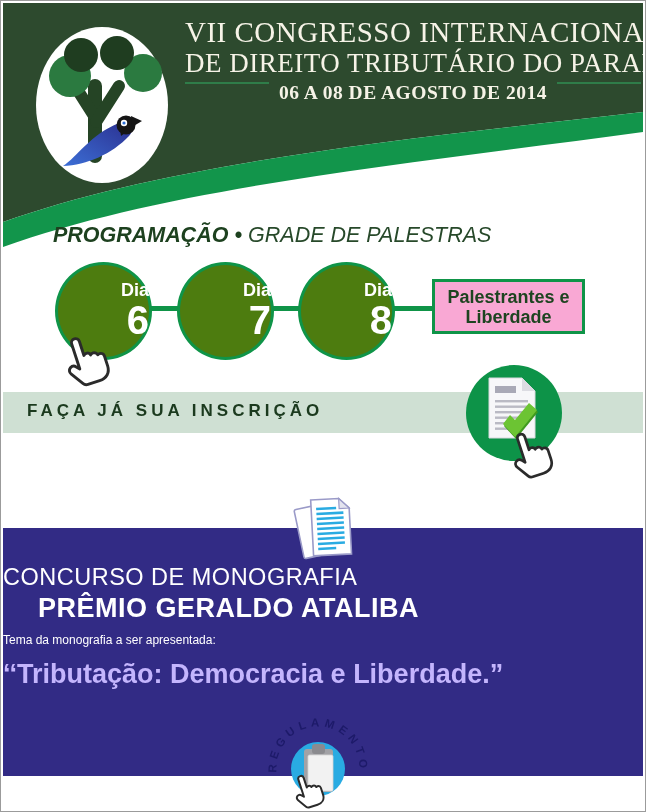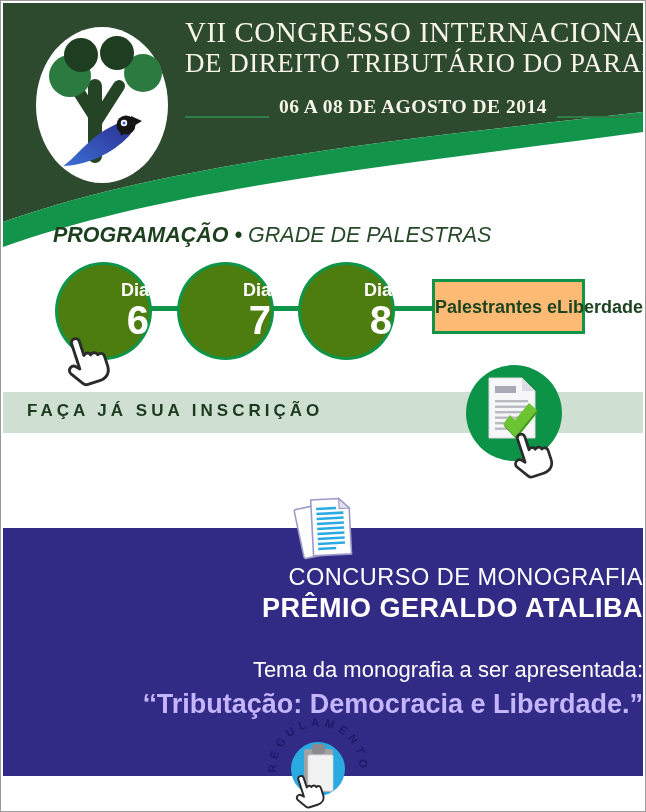--- a/index.html
+++ b/index.html
@@ -5,51 +5,51 @@
   html,body{margin:0;padding:0;background:#fff;}
   .page{box-sizing:border-box;width:646px;height:812px;border:1px solid #9b9b9b;background:#fff;padding:2px;font-family:"Liberation Sans",sans-serif;}
   .canvas{position:relative;width:640px;height:806px;overflow:hidden;background:#fff;}
 
   
   .hdr-svg{position:absolute;left:0;top:0;z-index:1;}
   .logo-svg{position:absolute;left:30px;top:21px;z-index:3;}
   .titleblock{position:absolute;left:182px;top:13px;width:456px;text-align:center;z-index:2;color:#f6f3e7;}
   .t1{font-family:"Liberation Serif",serif;font-size:29px;line-height:32px;letter-spacing:.5px;white-space:nowrap;}
   .t2{font-family:"Liberation Serif",serif;font-size:27px;line-height:30px;letter-spacing:.5px;white-space:nowrap;}
-  .daterow{display:flex;align-items:flex-end;margin-top:18px;gap:10px;}
+  .daterow{display:flex;align-items:flex-start;margin-top:4px;gap:10px;}
   .dateline{flex:1;height:2px;background:#2f7d49;}
   .datetext{font-family:"Liberation Serif",serif;font-weight:bold;font-size:19.5px;letter-spacing:.5px;white-space:nowrap;}
 
   
   .proghead{position:absolute;left:50px;top:220px;font-size:21.5px;color:#27492a;z-index:2;white-space:nowrap;font-style:italic;}
   .proghead b{color:#1d411f;}
   .progdot{color:#1d411f;font-weight:bold;}
 
   
   .connector{position:absolute;left:100px;top:303px;width:334px;height:5px;background:#0f9448;z-index:1;}
   .daycircle{position:absolute;top:259px;width:97px;height:98px;border-radius:50%;background:#4d7c0f;border:3px solid #0f9448;box-sizing:border-box;z-index:2;display:flex;flex-direction:column;align-items:flex-end;justify-content:center;color:#fff;cursor:pointer;}
   .daycircle .dl{font-size:18px;font-weight:bold;line-height:18px;}
   .daycircle .dn{font-size:40px;font-weight:bold;line-height:42px;}
   .d1{left:52px;} .d2{left:174px;} .d3{left:295px;}
-  .speakersbox{position:absolute;left:429px;top:276px;width:153px;height:55px;box-sizing:border-box;background:#fdba74;border:3px solid #0f9448;display:flex;flex-direction:row;align-items:center;z-index:2;cursor:pointer;}
+  .speakersbox{position:absolute;left:429px;top:276px;width:153px;height:55px;box-sizing:border-box;background:#f9a8d4;border:3px solid #0f9448;display:flex;flex-direction:column;align-items:center;justify-content:center;z-index:2;cursor:pointer;}
   .speakersbox span{font-size:18px;font-weight:bold;color:#1d4420;line-height:20px;white-space:nowrap;}
 
   .hand{position:absolute;z-index:5;}
 
   
   .band{position:absolute;left:0;top:389px;width:640px;height:41px;background:#cfe0d3;z-index:1;}
   .bandtext{position:absolute;left:24px;top:398px;width:490px;text-align:left;font-size:17px;font-weight:bold;letter-spacing:4px;color:#1b3a1e;z-index:2;white-space:nowrap;}
   .inscr-svg{position:absolute;left:461px;top:360px;z-index:3;cursor:pointer;}
 
   
   .pages-svg{position:absolute;left:288px;top:491px;z-index:3;}
-  .bluesec{position:absolute;left:0;top:525px;width:640px;height:248px;background:#322b85;z-index:1;text-align:right;color:#fff;}
+  .bluesec{position:absolute;left:0;top:525px;width:640px;height:248px;background:#322b85;z-index:1;text-align:left;color:#fff;}
   .mh1{margin-top:37px;font-size:23.5px;letter-spacing:.5px;line-height:24px;}
   .mh2{margin-top:4px;font-size:27px;font-weight:bold;letter-spacing:.5px;line-height:30px;padding-left:35px;}
-  .mtheme{margin-top:38px;font-size:22px;line-height:18px;}
+  .mtheme{margin-top:8px;font-size:12px;line-height:18px;}
   .mquote{margin-top:10px;font-size:27px;font-weight:bold;color:#c4b5fd;line-height:30px;}
   .reg-svg{position:absolute;left:252px;top:694px;z-index:4;cursor:pointer;}
 </style>
 </head>
 <body>
 
 <div class="page">
 <div class="canvas">
 
   <svg class="hdr-svg" width="640" height="250" viewBox="0 0 640 250">

